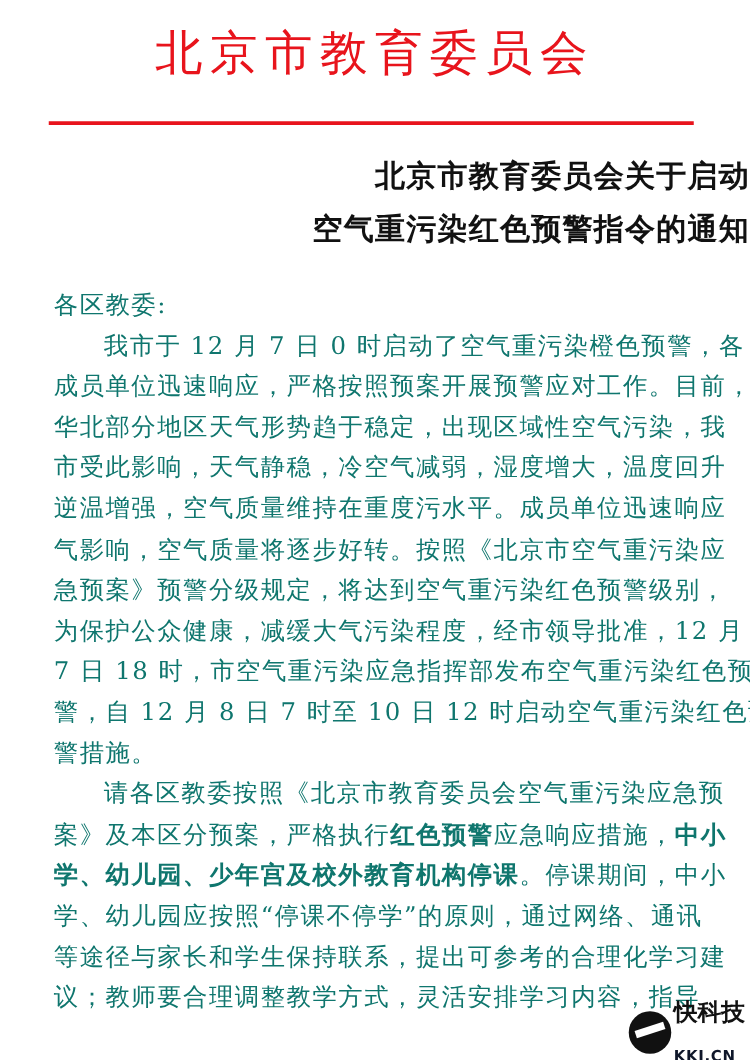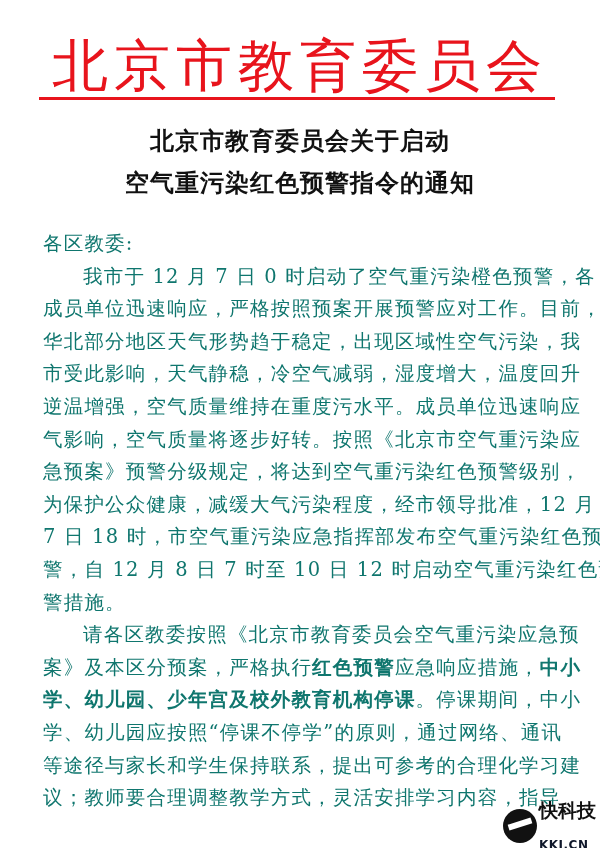--- a/index.html
+++ b/index.html
@@ -1,28 +1,28 @@
 <!DOCTYPE html>
 <html><head>
 <meta charset="utf-8">
 <style>
   html, body { margin: 0; padding: 0; background: #ffffff; }
   body { width: 600px; height: 848px; overflow: hidden; position: relative; }
   .page { position: absolute; left: 0; top: 0; width: 600px; height: 848px; background: #fff; }
   .org-title {
     position: absolute; left: 0; top: 8px; width: 600px; text-align: center;
-    color: #e8141c; font-family: "DejaVu Sans", sans-serif; font-size: 56px;
-    letter-spacing: 6px; line-height: 68px; font-weight: normal; margin-top: 24px;
+    color: #e8141c; font-family: "DejaVu Sans", sans-serif; font-size: 38px;
+    letter-spacing: 6px; line-height: 68px; font-weight: normal;
   }
   .red-rule {
     position: absolute; left: 39px; top: 97px; width: 516px; height: 3px;
     background: #e8141c;
   }
   .doc-title {
-    position: absolute; left: 0; top: 120px; width: 600px; text-align: center;
+    position: absolute; left: 0; top: 120px; width: 600px; text-align: right;
     font-family: "DejaVu Sans", sans-serif; font-weight: bold; font-size: 24px;
     line-height: 42px; color: #111; letter-spacing: 1px;
   }
   .body-text {
     position: absolute; left: 43px; top: 228px; width: 512px;
     font-family: "DejaVu Serif", serif; font-size: 19.5px; line-height: 32.6px;
     color: #0f766e; letter-spacing: 1.2px;
   }
   .line { white-space: nowrap; height: 32.6px; text-align: justify; text-align-last: justify; }
   .line.last { text-align-last: left; }

